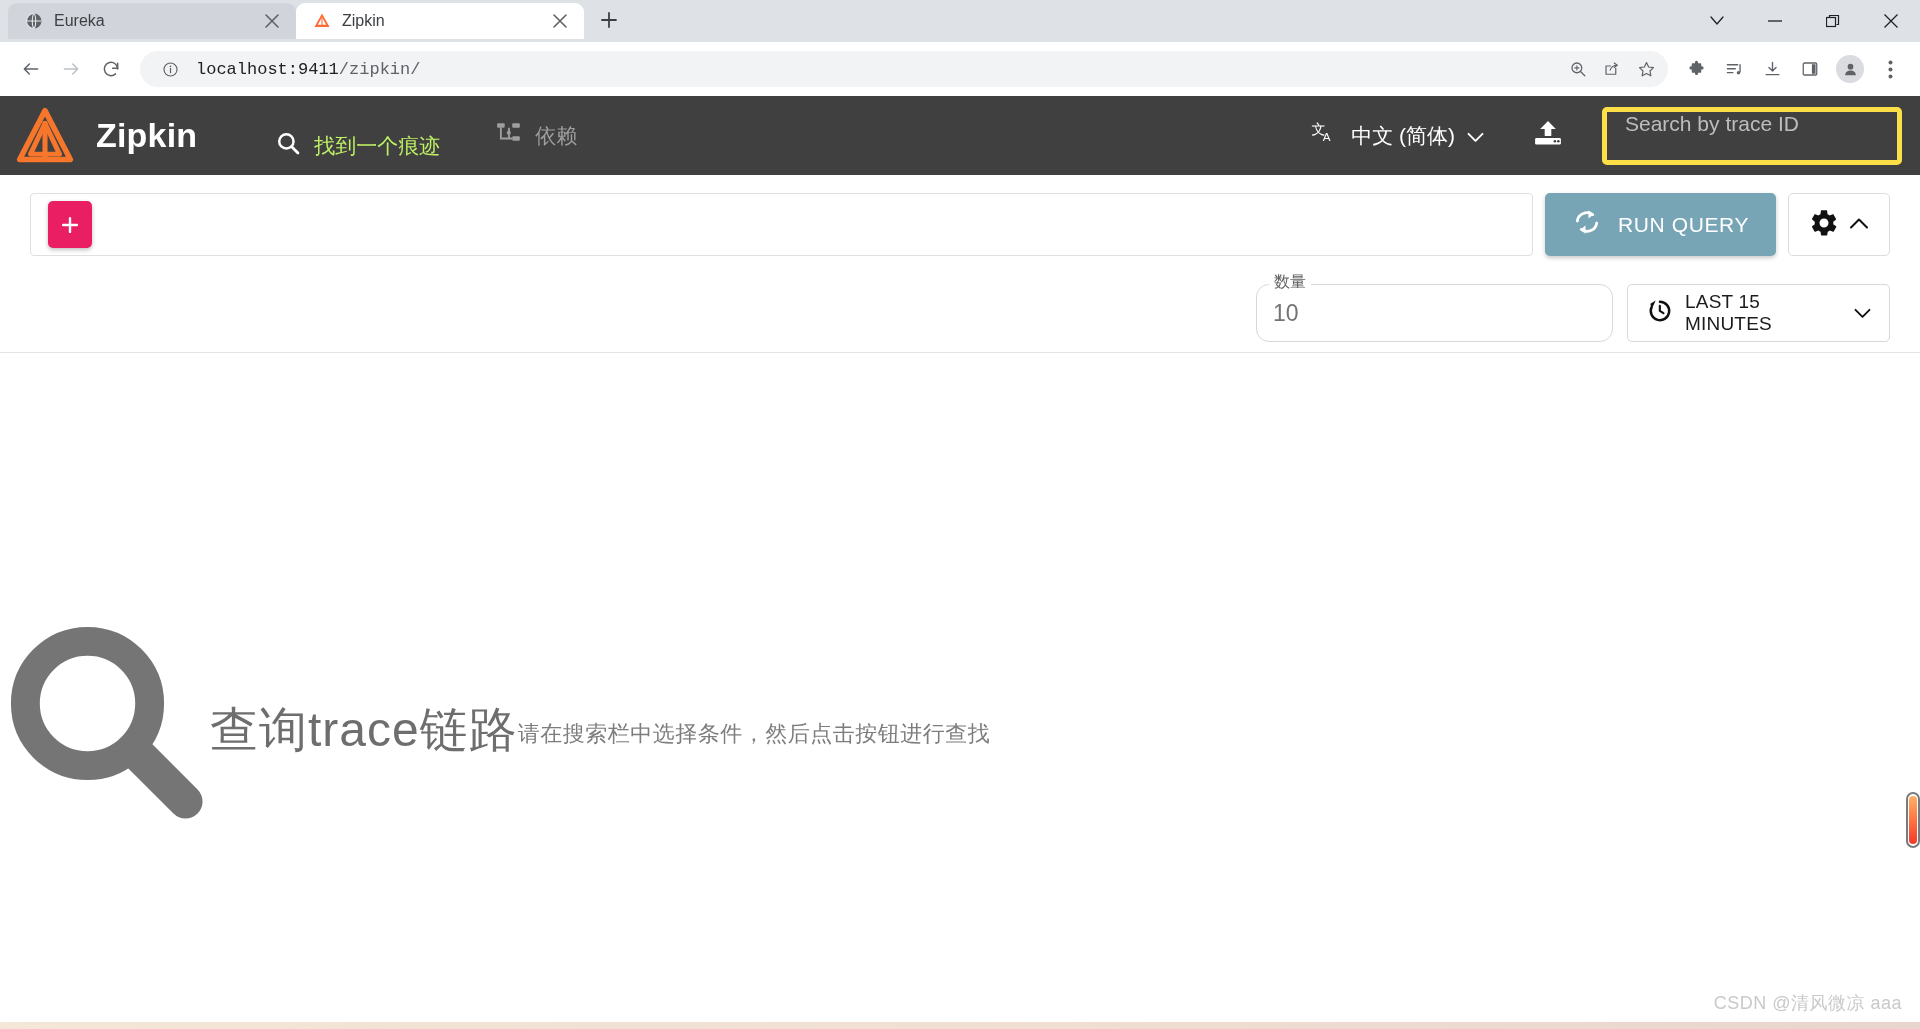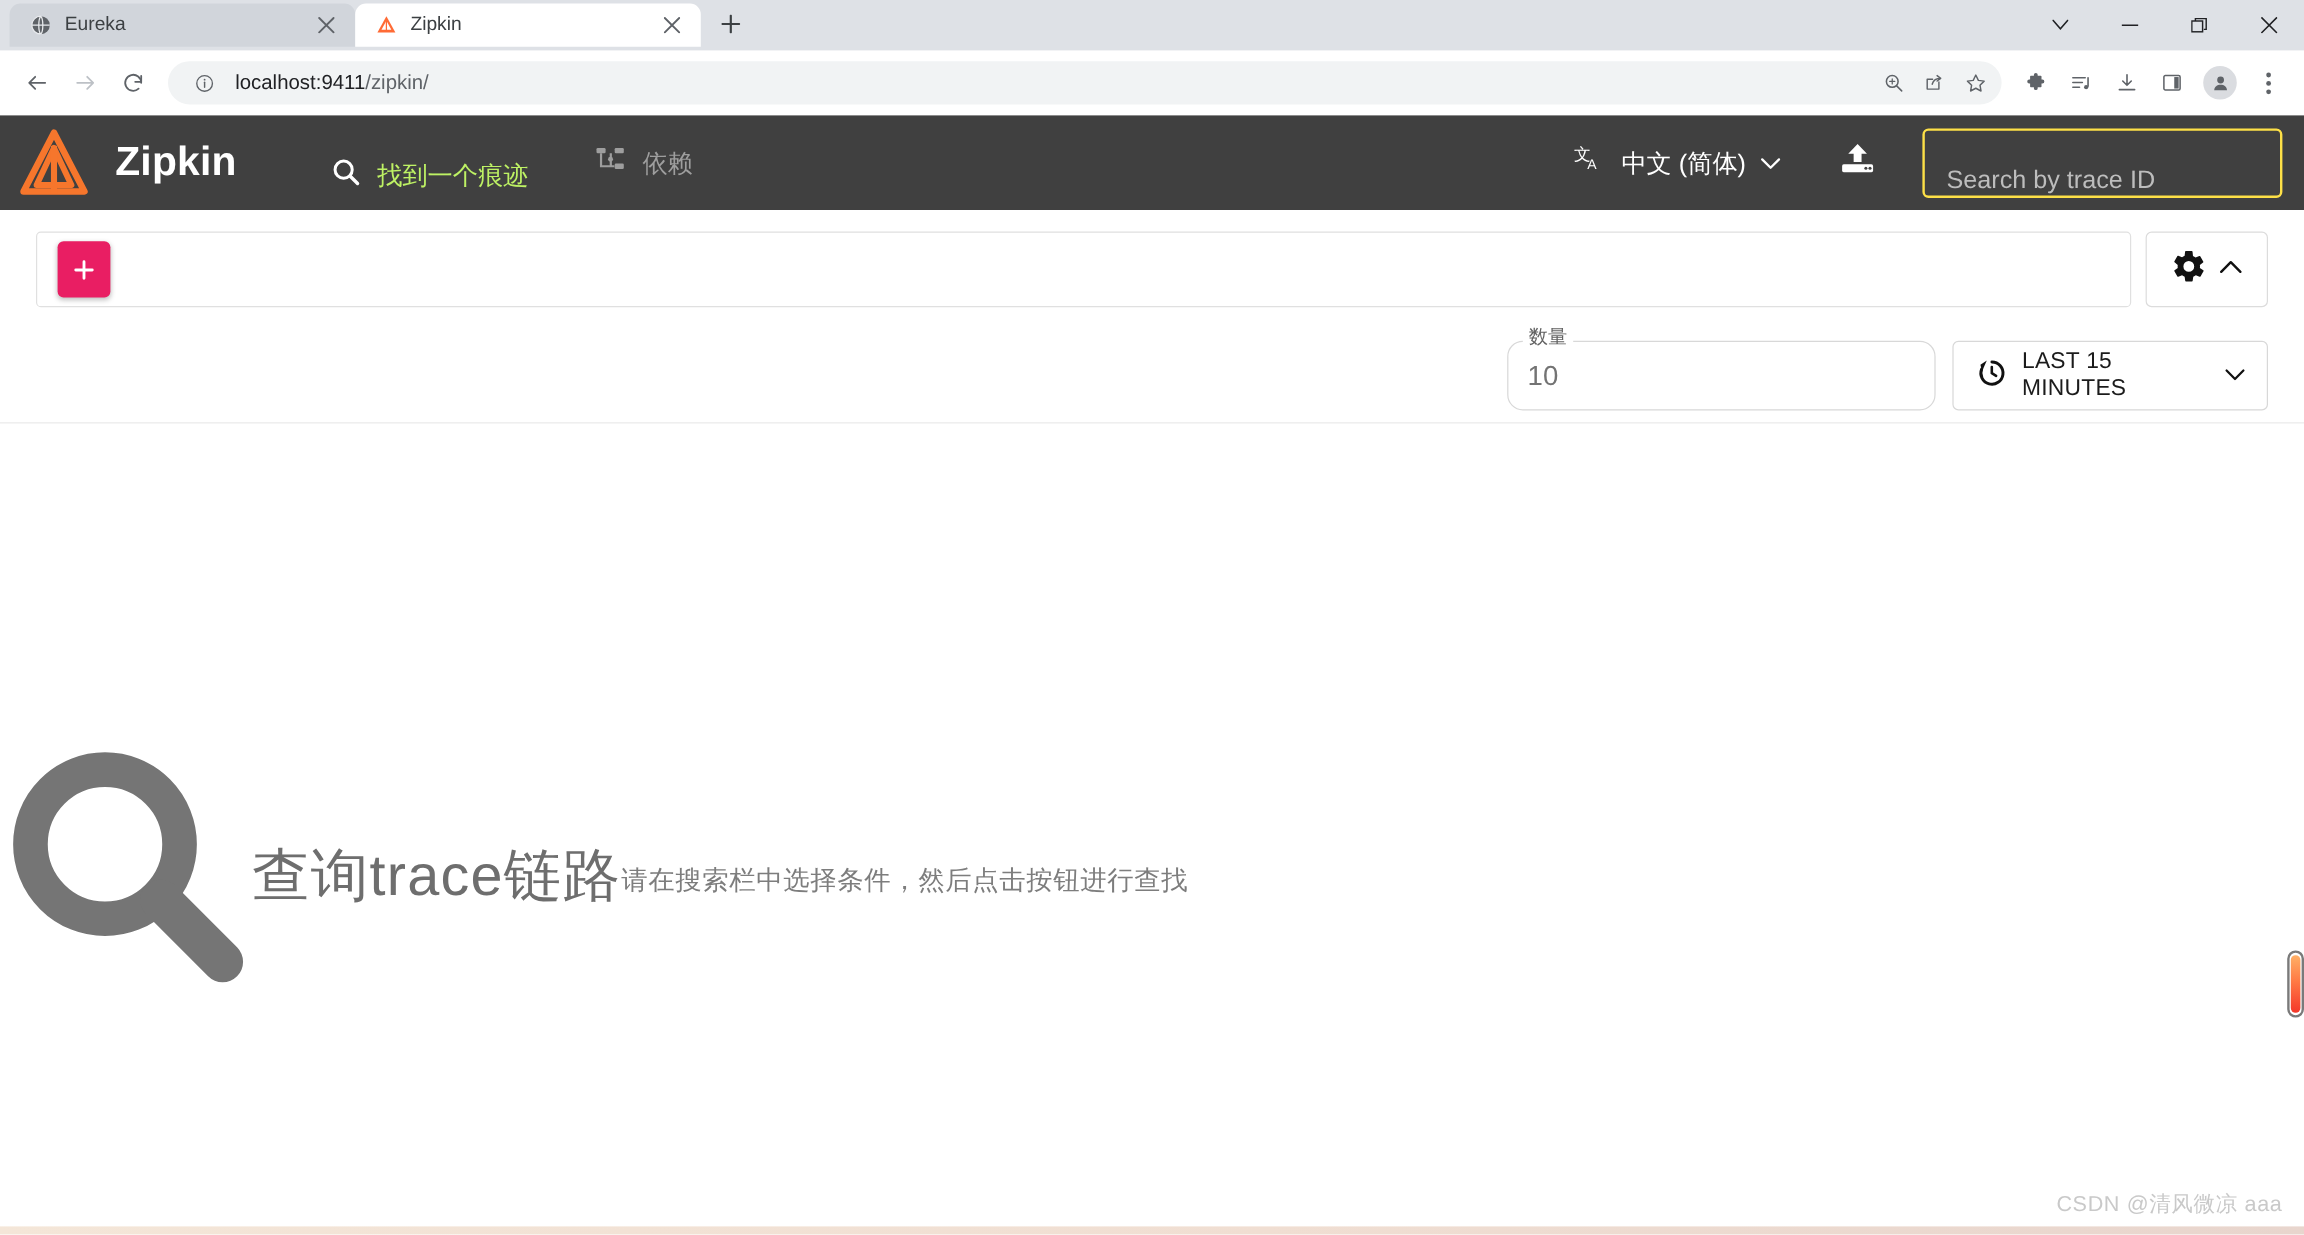--- a/index.html
+++ b/index.html
@@ -66,20 +66,21 @@
     color: #202124;
   }
 
   .toolbar {
     height: 54px;
     background: #ffffff;
     display: flex;
     align-items: center;
     padding: 0 12px;
     gap: 2px;
+    font-family: Liberation Mono, monospace;
   }
   .nav-btn {
     width: 38px; height: 38px;
     display: flex; align-items: center; justify-content: center;
     border-radius: 50%;
     color: #5f6368;
     flex: 0 0 38px;
   }
   .nav-btn.disabled { color: #bdc1c6; }
   .omnibox {
@@ -164,23 +165,23 @@
     margin-right: 30px;
   }
   .upload-btn {
     width: 48px; height: 48px;
     display: flex; align-items: center; justify-content: center;
     color: #ffffff;
     margin-right: 30px;
   }
   .trace-search {
     width: 300px; height: 58px;
-    border: 2px solid #fde047;
+    border: 5px solid #fde047;
     border-radius: 5px;
-    display: flex; align-items: flex-end;
+    display: flex; align-items: flex-start;
     padding: 0 18px;
   }
   .trace-search span {
     color: #bdbdbd; font-size: 21px;
   }
 
   
   .querybar {
     height: 99px;
     background: #ffffff;
@@ -558,20 +559,31 @@
 
     <div class="querybar">
       <div class="criteria-box">
         <div class="add-btn">
           <svg width="22" height="22" viewBox="0 0 24 24">
               <path d="M12 4.5v15M4.5 12h15" stroke="#ffffff" stroke-width="2.6" stroke-linecap="round"></path>
             </svg>
         </div>
       </div>
 
+      <div class="run-query">
+        <span>
+          <svg width="30" height="30" viewBox="0 0 24 24">
+            <path d="M4.2 11.2a7.8 7.8 0 0112.4-5.1" stroke="#ffffff" stroke-width="2.2" fill="none" stroke-linecap="round"></path>
+            <path d="M19.8 12.8a7.8 7.8 0 01-12.4 5.1" stroke="#ffffff" stroke-width="2.2" fill="none" stroke-linecap="round"></path>
+            <path d="M13.2 2.6l4 3.4-4 3.2z" fill="#ffffff"></path>
+            <path d="M10.8 21.4l-4-3.4 4-3.2z" fill="#ffffff"></path>
+          </svg>
+        </span>
+        <span>RUN QUERY</span>
+      </div>
 
       <div class="gear-btn">
         <span>
           <svg width="30" height="30" viewBox="0 0 24 24">
             <path d="M19.4 13c.04-.33.06-.66.06-1s-.02-.67-.07-1l2.11-1.63a.5.5 0 00.12-.64l-2-3.46a.5.5 0 00-.61-.22l-2.49 1a7.3 7.3 0 00-1.73-1L14.5 2.2a.5.5 0 00-.5-.42h-4a.5.5 0 00-.49.42L9.23 4.9c-.63.26-1.2.6-1.73 1l-2.49-1a.5.5 0 00-.61.22l-2 3.46a.5.5 0 00.12.64L4.63 11c-.05.33-.07.66-.07 1s.02.67.07 1L2.52 14.6a.5.5 0 00-.12.64l2 3.46c.12.22.39.3.61.22l2.49-1c.53.4 1.1.74 1.73 1l.38 2.7c.04.24.25.42.49.42h4c.24 0 .45-.18.49-.42l.38-2.7c.63-.26 1.2-.6 1.73-1l2.49 1c.22.08.49 0 .61-.22l2-3.46a.5.5 0 00-.12-.64zM12 15.6A3.6 3.6 0 1115.6 12 3.6 3.6 0 0112 15.6z" fill="#111111"></path>
           </svg>
         </span>
         <span>
           <svg width="20" height="13" viewBox="0 0 20 13">
               <path d="M2 10.5l8-8 8 8" stroke="#111111" stroke-width="2" fill="none" stroke-linecap="round" stroke-linejoin="round"></path>

